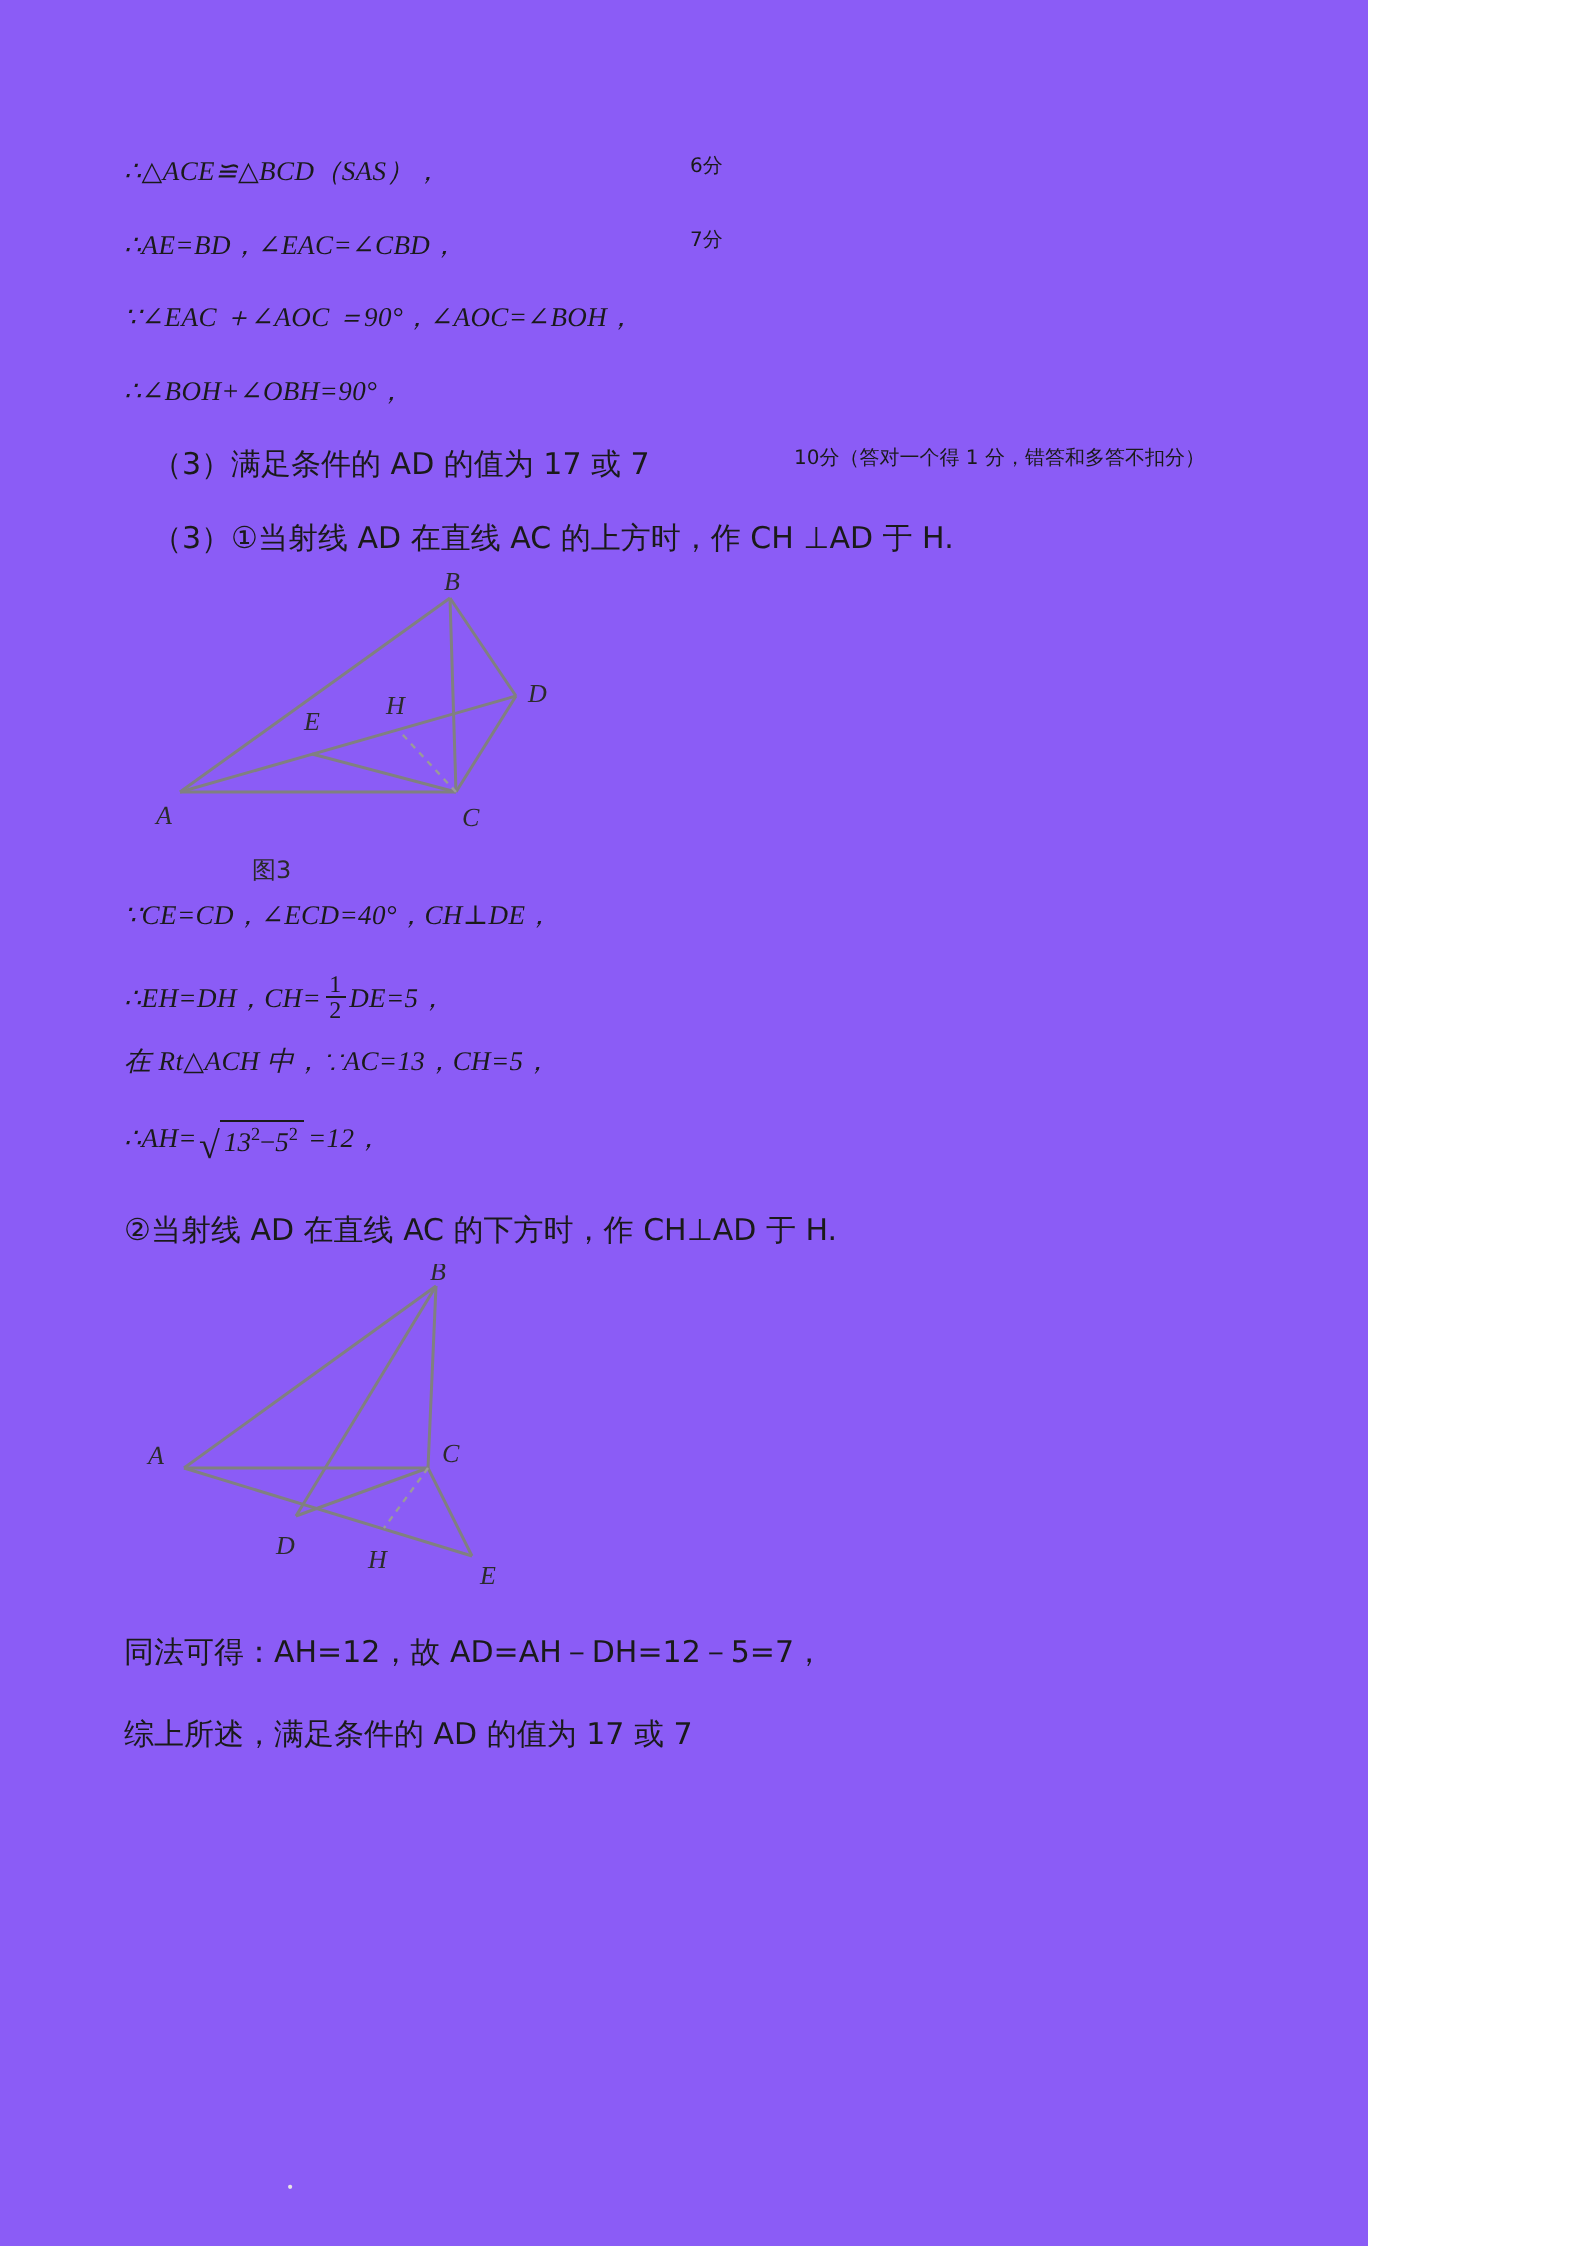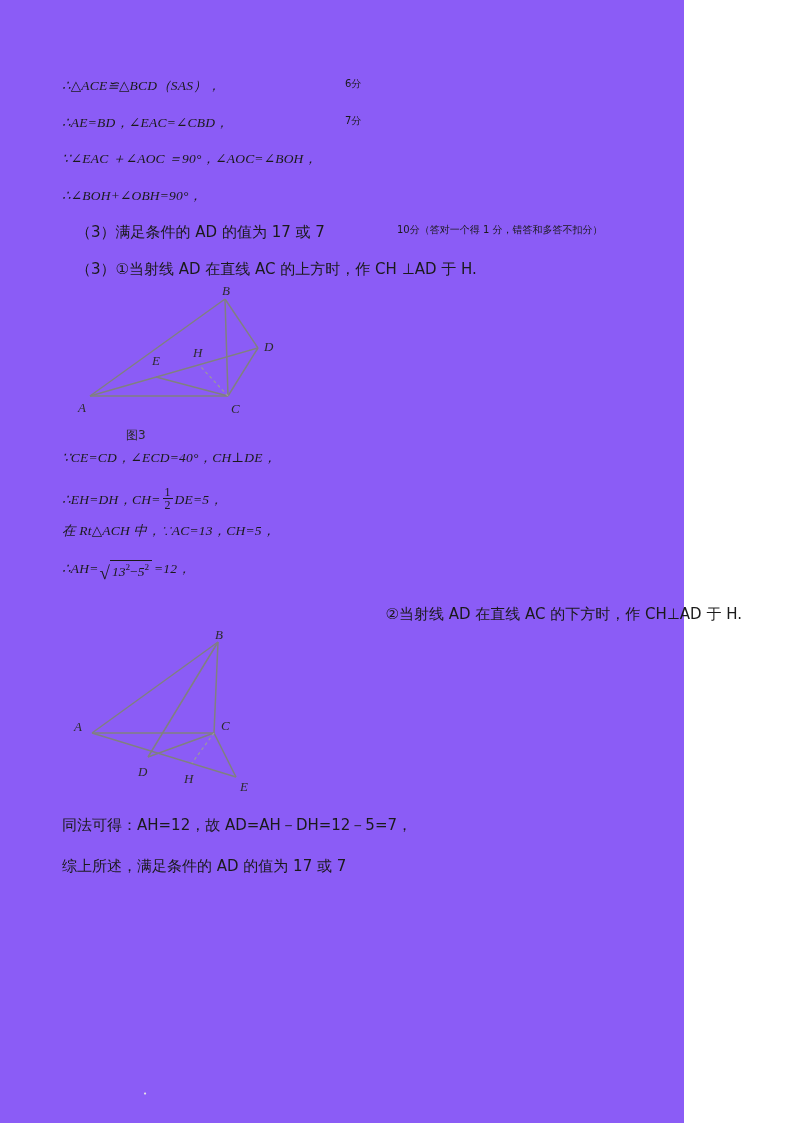--- a/index.html
+++ b/index.html
@@ -196,21 +196,21 @@
 
     <div class="line">
       <span class="mathtxt">在 Rt△ACH 中，∵AC=13，CH=5，</span>
     </div>
 
     <div class="line" style="margin-bottom:24px;">
       <span class="mathtxt">∴AH=</span><span class="radwrap"><span class="radsym">√</span><span class="radbody"><span>13</span><sup class="exp">2</sup><span style="font-style:normal;">−</span><span>5</span><sup class="exp">2</sup></span></span><span class="mathtxt">=12，</span>
     </div>
 
 
-    <div class="line" style="margin-bottom:14px;text-align:right;">
+    <div class="line" style="margin-bottom:14px;">
       <span class="cjk">②当射线 AD 在直线 AC 的下方时，作 CH⊥AD 于 H.</span>
     </div>
 
     <div class="figure" style="height:168px;">
       <svg width="240" height="165" viewBox="0 0 240 165" style="position:absolute;left:6px;top:-6px;">
 
         <line x1="24" y1="102" x2="146" y2="102" stroke="#808080" stroke-width="1.5"></line>
 
         <line x1="146" y1="102" x2="150" y2="11" stroke="#808080" stroke-width="1.5"></line>
 

